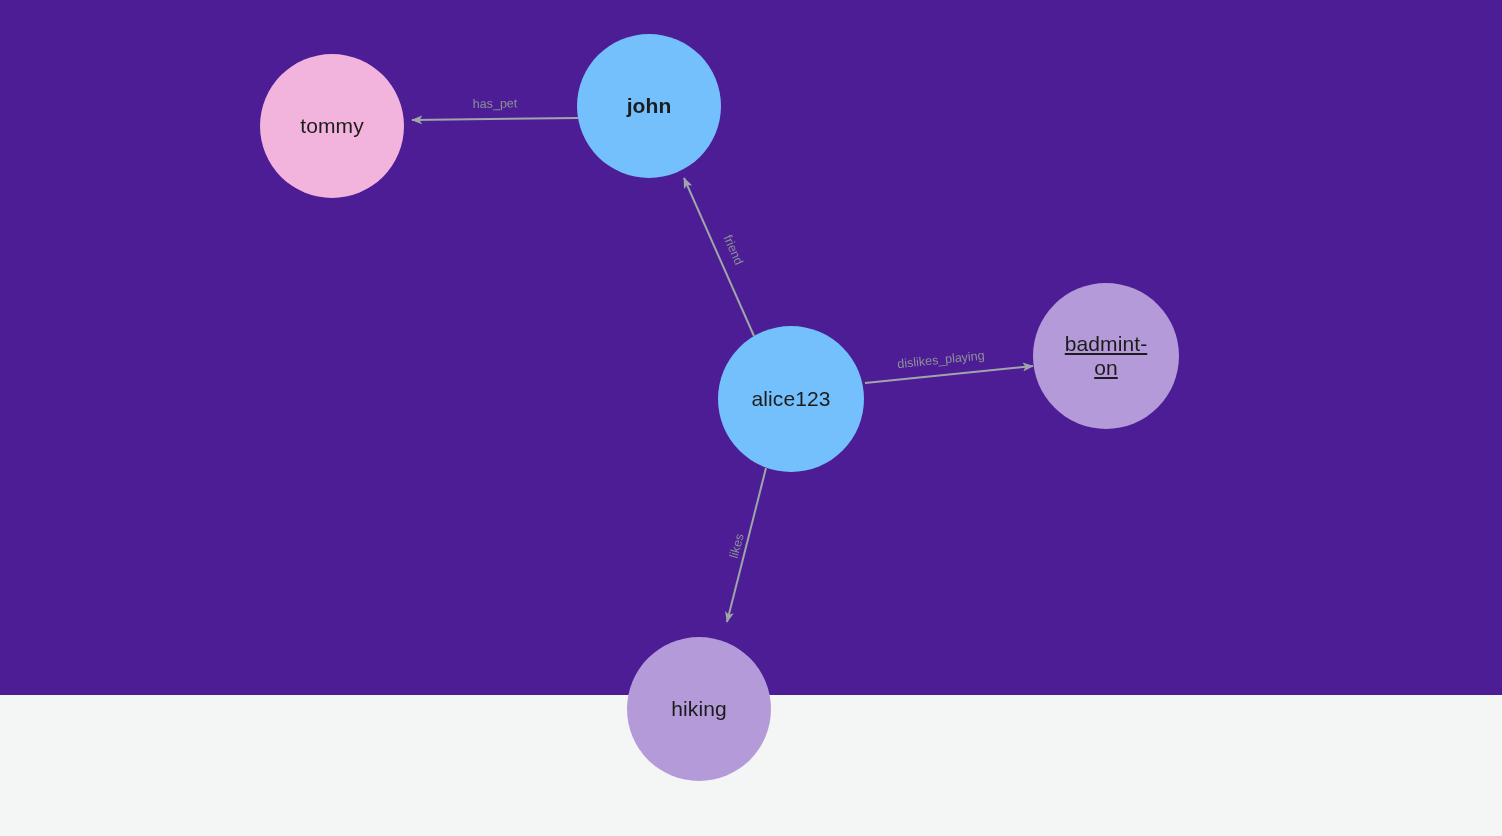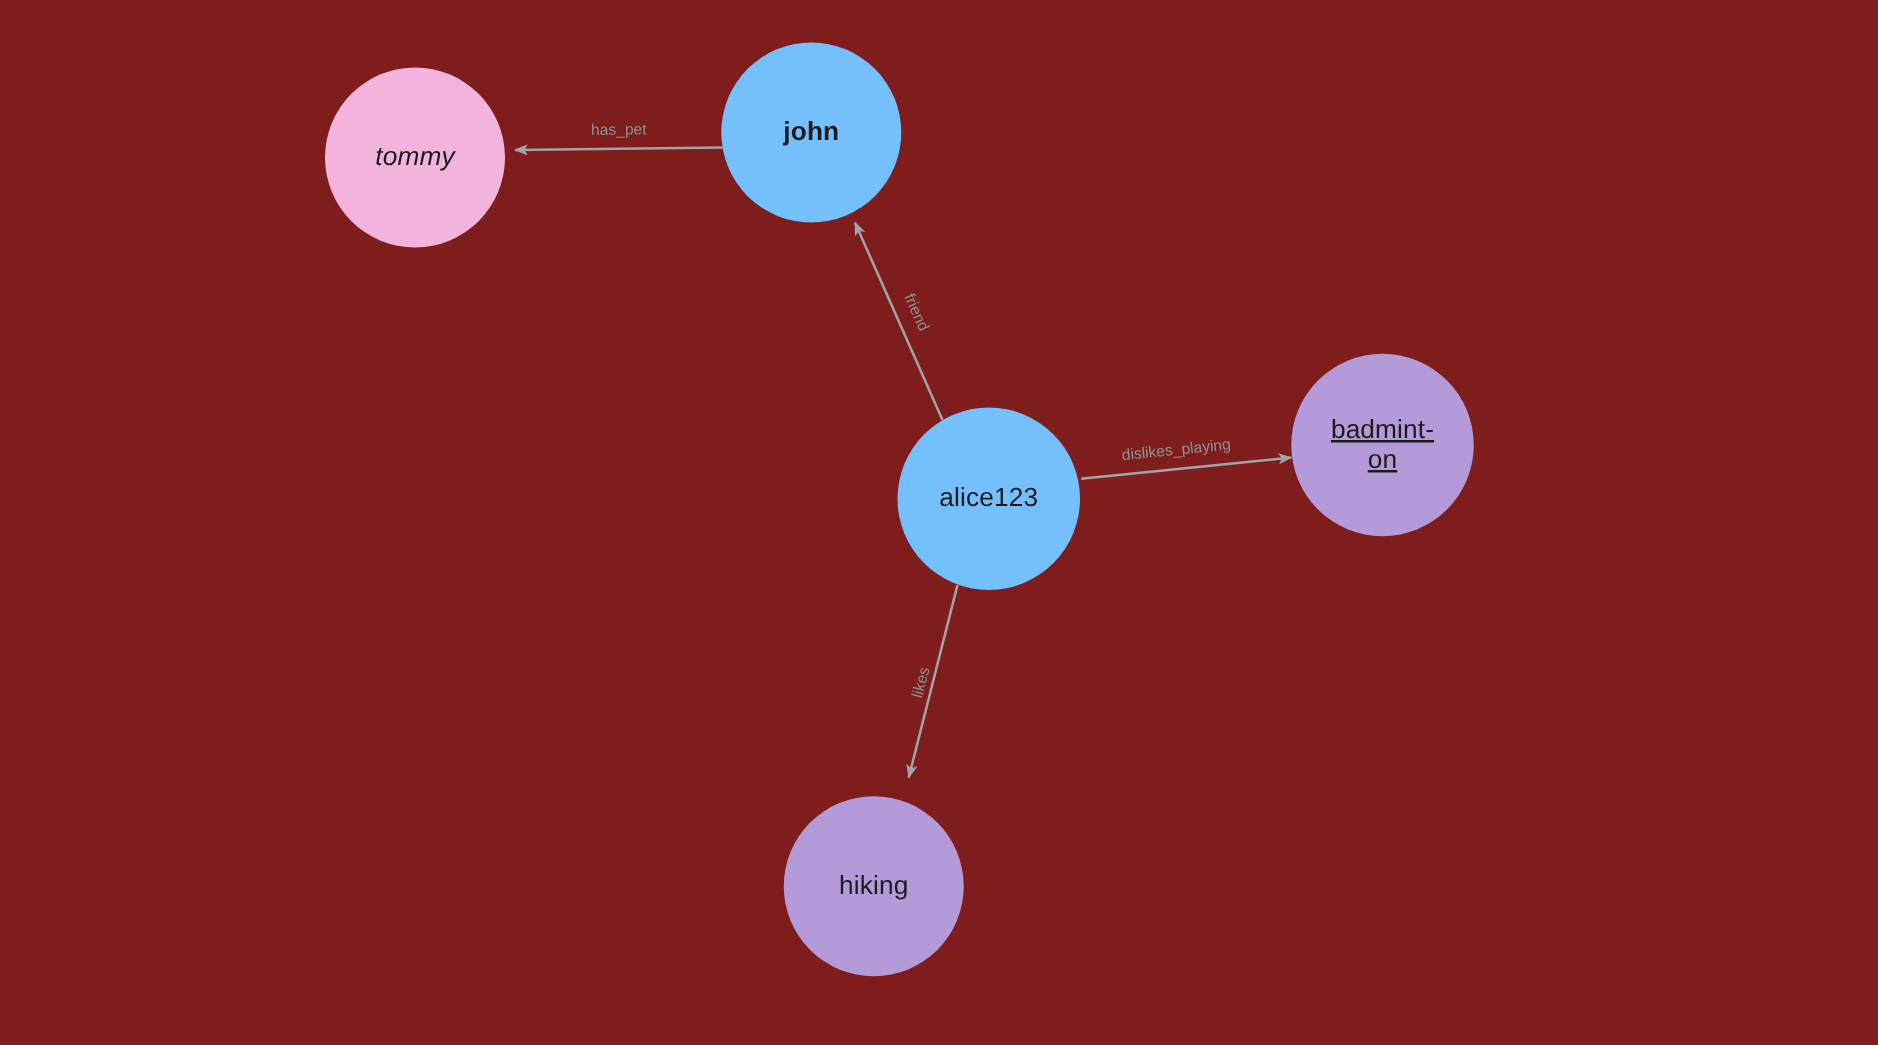--- a/index.html
+++ b/index.html
@@ -11,22 +11,22 @@
   body {
     width: 1502px;
     height: 836px;
     overflow: hidden;
     font-family: "Liberation Sans", sans-serif;
     -webkit-font-smoothing: antialiased;
   }
   #graph-canvas {
     position: relative;
     width: 1502px;
-    height: 836px;
-    background: #7f1d1d;
+    height: 695px;
+    background: #4c1d95;
   }
   #edge-layer {
     position: absolute;
     left: 0;
     top: 0;
     width: 1502px;
     height: 836px;
   }
   .node {
     position: absolute;
@@ -77,21 +77,21 @@
       </g>
   </svg>
 
   <div id="edge-labels">
       <div class="edge-label" style="color: rgb(141, 146, 150); left: 495px; top: 104px; transform: translate(-50%, -50%) rotate(-0.7deg);">has_pet</div>
       <div class="edge-label" style="color: rgb(141, 146, 150); left: 733px; top: 250px; transform: translate(-50%, -50%) rotate(66deg);">friend</div>
       <div class="edge-label" style="color: rgb(141, 146, 150); left: 941px; top: 360px; transform: translate(-50%, -50%) rotate(-5.8deg);">dislikes_playing</div>
       <div class="edge-label" style="color: rgb(141, 146, 150); left: 737px; top: 546px; transform: translate(-50%, -50%) rotate(-75deg);">likes</div>
     </div>
   <div id="node-layer">
-      <div class="node" style="left: 260px; top: 54px; width: 144px; height: 144px; background: rgb(242, 180, 220); font-style: italic;">
+      <div class="node" style="left: 260px; top: 54px; width: 144px; height: 144px; background: rgb(242, 180, 220);">
         <span class="node-label" style="color: rgb(28, 28, 28);">tommy</span>
       </div>
       <div class="node" style="left: 577px; top: 34px; width: 144px; height: 144px; background: rgb(116, 192, 252);">
         <span class="node-label" style="color: rgb(28, 28, 28); font-weight: bold;">john</span>
       </div>
       <div class="node" style="left: 718px; top: 326px; width: 146px; height: 146px; background: rgb(116, 192, 252);">
         <span class="node-label" style="color: rgb(28, 28, 28);">alice123</span>
       </div>
       <div class="node" style="left: 1033px; top: 283px; width: 146px; height: 146px; background: rgb(180, 154, 216);">
         <span class="node-label" style="color: rgb(28, 28, 28); text-decoration: underline;">badmint-

